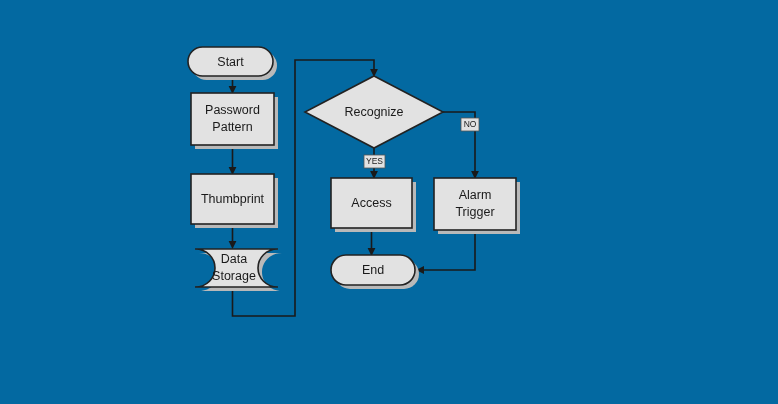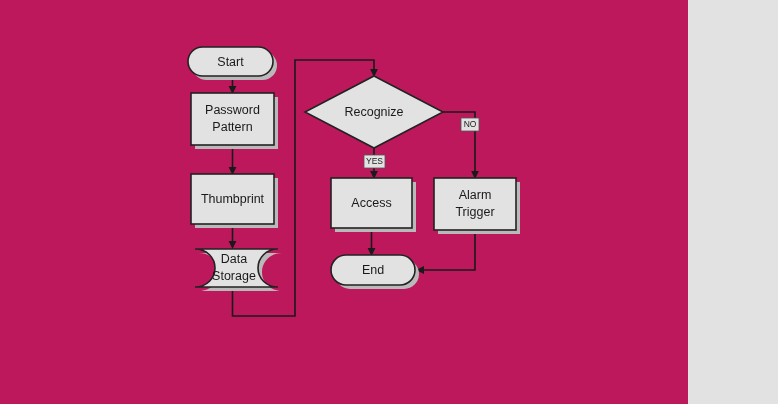--- a/index.html
+++ b/index.html
@@ -8,23 +8,23 @@
     background: #e2e2e2;
   }
   body {
     width: 778px;
     height: 404px;
     overflow: hidden;
     font-family: "Liberation Sans", sans-serif;
   }
   #canvas {
     position: relative;
-    width: 688px;
+    width: 778px;
     height: 404px;
-    background: #be185d;
+    background: #0369a1;
   }
   #flow-svg {
     position: absolute;
     left: 0;
     top: 0;
     width: 778px;
     height: 404px;
   }
   .node-shape {
     fill: #e2e2e2;

